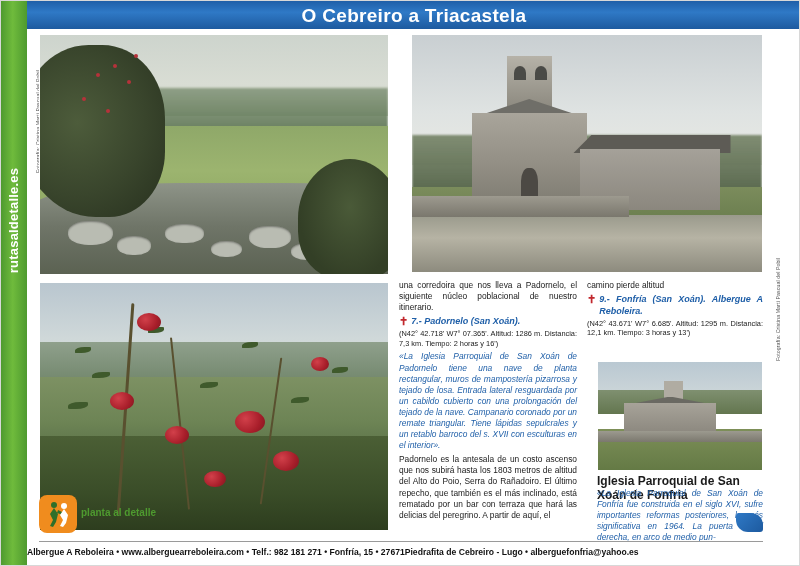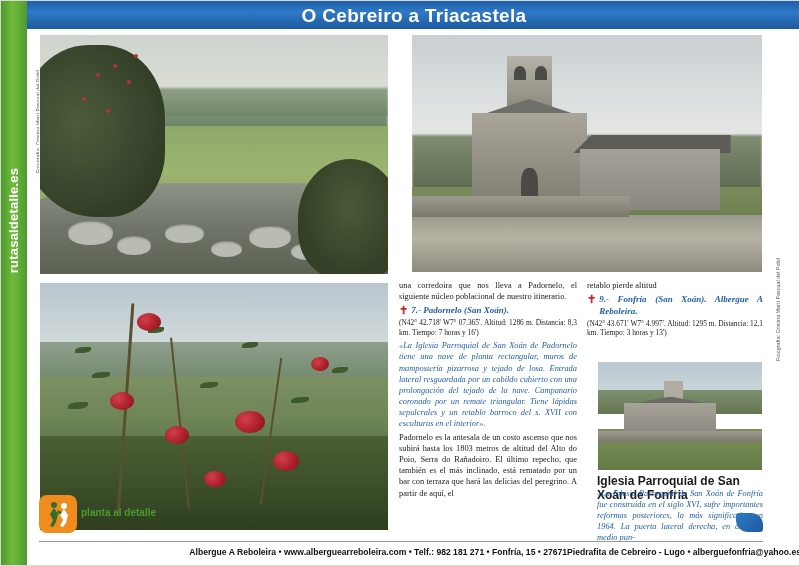--- a/index.html
+++ b/index.html
@@ -247,21 +247,20 @@
     left: 596px; top: 473px; width: 166px; text-align: left; font-size: 12px;
   }
 
   
   .col {
     position: absolute;
     font-size: 8.4px;
     line-height: 1.32;
     color: #1a1a1a;
     text-align: justify;
-    font-family: Liberation Serif, serif;
   }
   #col-mid { left: 398px; top: 279px; width: 178px; }
   #col-right { left: 586px; top: 279px; width: 176px; }
   #col-right-lower { left: 596px; top: 487px; width: 166px; }
 
   .col p { margin: 0 0 3px 0; }
   .blue-it { color: #1f5fa8; font-style: italic; }
   .coords { font-size: 7.4px; line-height: 1.3; }
 
   .heading-row {
@@ -310,21 +309,21 @@
     border-radius: 3px 12px 3px 12px;
   }
 
   
   .footer-rule {
     position: absolute; left: 38px; top: 540px; width: 724px; height: 1px;
     background: #9a9a9a;
   }
   .footer {
     position: absolute; left: 26px; top: 546px; width: 774px;
-    text-align: right; font-size: 8.6px; color: #111111; font-weight: bold;
+    text-align: left; font-size: 8.6px; color: #111111; font-weight: bold;
   }
 </style>
 </head>
 <body>
 
 <div id="page">
 
   <div class="left-bar">
     <div class="left-bar-text">rutasaldetalle.es</div>
   </div>
@@ -404,33 +403,33 @@
     </div>
   </div>
 
   <div class="col" id="col-mid">
     <p>una corredoira que nos lleva a Padornelo, el siguiente núcleo poblacional de nuestro itinerario.</p>
 
     <div class="heading-row">
       <span class="cross">✝</span>
       <span class="heading-txt">7.- Padornelo (San Xoán).</span>
     </div>
-    <p class="coords">(N42° 42.718' W7° 07.365'. Altitud: 1286 m. Distancia: 8,3 km. Tiempo: 7 horas y 16')</p>
+    <p class="coords">(N42° 42.718' W7° 07.365'. Altitud: 1286 m. Distancia: 7,3 km. Tiempo: 2 horas y 16')</p>
     <p class="blue-it">«La Iglesia Parroquial de San Xoán de Padornelo tiene una nave de planta rectangular, muros de mampostería pizarrosa y tejado de losa. Entrada lateral resguardada por un cabildo cubierto con una prolongación del tejado de la nave. Campanario coronado por un remate triangular. Tiene lápidas sepulcrales y un retablo barroco del s. XVII con esculturas en el interior».</p>
     <p>Padornelo es la antesala de un costo ascenso que nos subirá hasta los 1803 metros de altitud del Alto do Poio, Serra do Rañadoiro. El último repecho, que también es el más inclinado, está rematado por un bar con terraza que hará las delicias del peregrino. A partir de aquí, el</p>
   </div>
 
   <div class="col" id="col-right">
-    <p>retablo pierde altitud</p>
+    <p>camino pierde altitud</p>
 
     <div class="heading-row">
       <span class="cross">✝</span>
       <span class="heading-txt">9.- Fonfría (San Xoán). Albergue A Reboleira.</span>
     </div>
-    <p class="coords">(N42° 43.671' W7° 4.997'. Altitud: 1295 m. Distancia: 12,1 km. Tiempo: 3 horas y 13')</p>
+    <p class="coords">(N42° 43.671' W7° 6.685'. Altitud: 1295 m. Distancia: 12,1 km. Tiempo: 3 horas y 13')</p>
   </div>
 
   <div class="credit" style="left:774px; top:360px;">Fotografía: Cristina Martí Pascual del Pobil</div>
 
   <div class="photo" id="photo-fonfria">
     <div class="inner">
       <div class="sky"></div>
       <div class="hills"></div>
       <div class="grass"></div>
       <div class="tower"></div>

